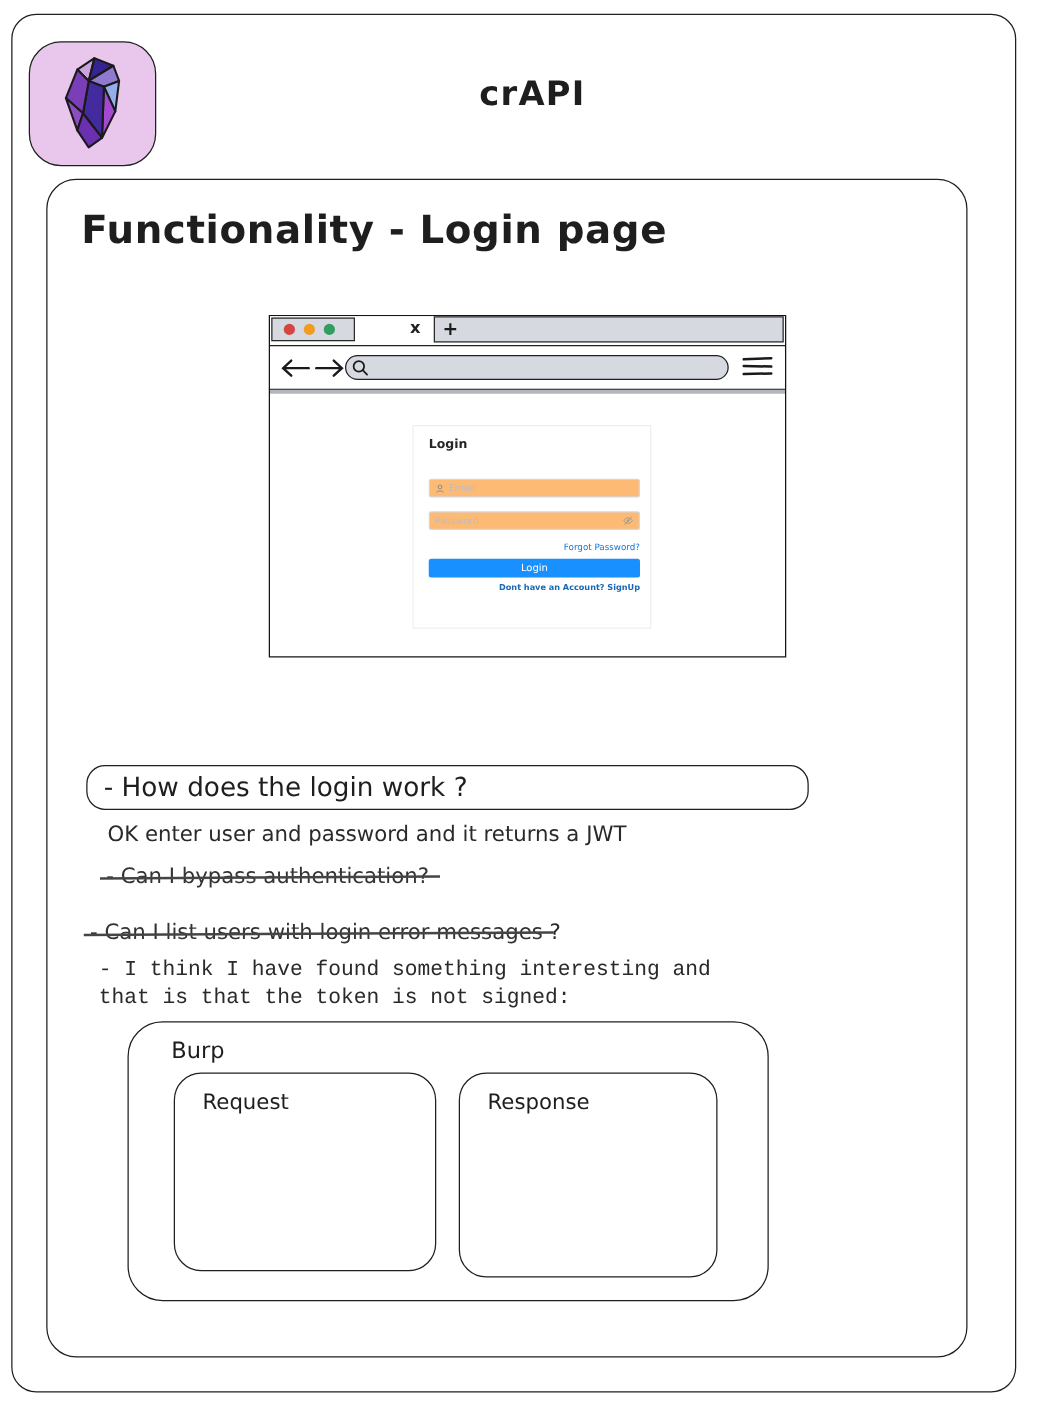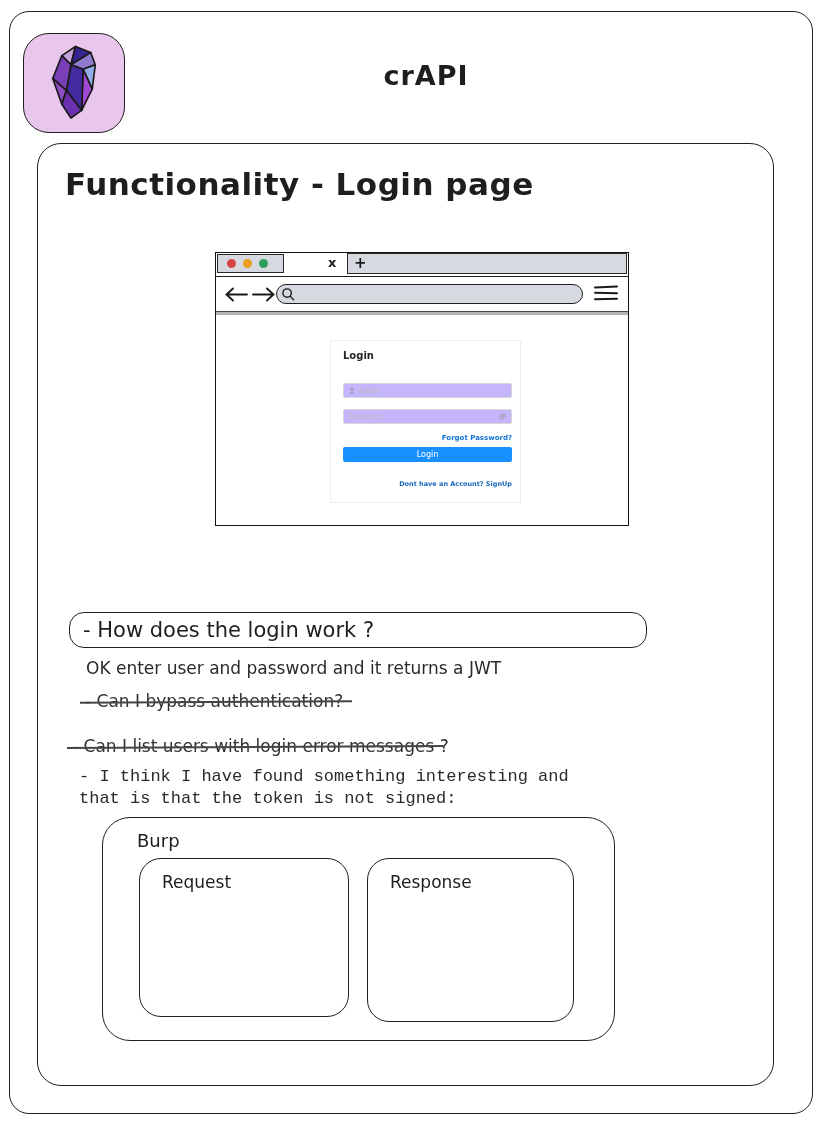--- a/index.html
+++ b/index.html
@@ -40,29 +40,29 @@
   .menu{right:10px;top:6px;width:24px;height:18px;display:flex;flex-direction:column;justify-content:space-between;padding:2px 0;box-sizing:border-box;}
   .menu span{display:block;height:2px;background:#1a1a1a;border-radius:1px;}
   .menu span:nth-child(1){transform:rotate(-2.5deg);}
   .menu span:nth-child(2){transform:rotate(1.5deg);}
   .menu span:nth-child(3){transform:rotate(-1.5deg);}
   .navstrip{left:0;top:58px;width:100%;height:4px;background:#b2b6bb;border-top:1px solid #4a4a4a;box-sizing:border-box;}
 
   
   .login-card{left:114px;top:87px;width:189px;height:161px;border:1px solid #efefef;background:#fff;}
   .login-title{left:12px;top:9px;font-size:10px;font-weight:bold;color:#262626;}
-  .field{left:12px;right:8px;height:15px;border:1px solid #d6d6d6;border-radius:2px;display:flex;align-items:center;padding:0 4px;gap:3px;box-sizing:border-box;background:#c4b5fd;}
+  .field{left:12px;right:8px;height:15px;border:1px solid #d6d6d6;border-radius:2px;display:flex;align-items:center;padding:0 4px;gap:3px;box-sizing:border-box;background:#fdba74;}
   .field-email{top:42px;}
   .field-pass{top:68px;}
   .field input{flex:1;border:none;outline:none;background:transparent;font-size:7.5px;color:#555;font-family:"DejaVu Sans",sans-serif;padding:0;min-width:0;}
   .field input::placeholder{color:#bdbdbd;}
   .field svg{flex:0 0 auto;}
-  .forgot{right:8px;top:93px;font-size:7px;font-weight:bold;color:#1273d4;}
+  .forgot{right:8px;top:93px;font-size:7px;font-weight:normal;color:#1273d4;}
   .login-btn{left:12px;right:8px;top:106px;height:15px;background:#1890ff;border:none;border-radius:2px;color:#fff;font-size:8px;font-family:"DejaVu Sans",sans-serif;line-height:15px;text-align:center;padding:0;}
-  .signup{right:8px;top:125px;font-size:6.5px;font-weight:bold;color:#1668b8;margin-top:14px;}
+  .signup{right:8px;top:125px;font-size:6.5px;font-weight:bold;color:#1668b8;}
 
   
   .question-box{left:31px;top:468px;width:578px;height:36px;border:1.8px solid #1f1f1f;border-radius:15px;display:flex;align-items:center;padding-left:13px;box-sizing:border-box;}
   .question-box span{font-size:21px;font-weight:500;}
   .note{font-size:17px;color:#2a2a2a;white-space:nowrap;}
   .note-answer{left:48px;top:514px;}
   .note-struck1{left:47px;top:547px;}
   .note-struck2{left:34px;top:592px;}
   .note-finding{left:41px;top:622px;line-height:22px;white-space:normal;font-family:Liberation Mono, monospace;}
   .struck{position:relative;color:#333;}

